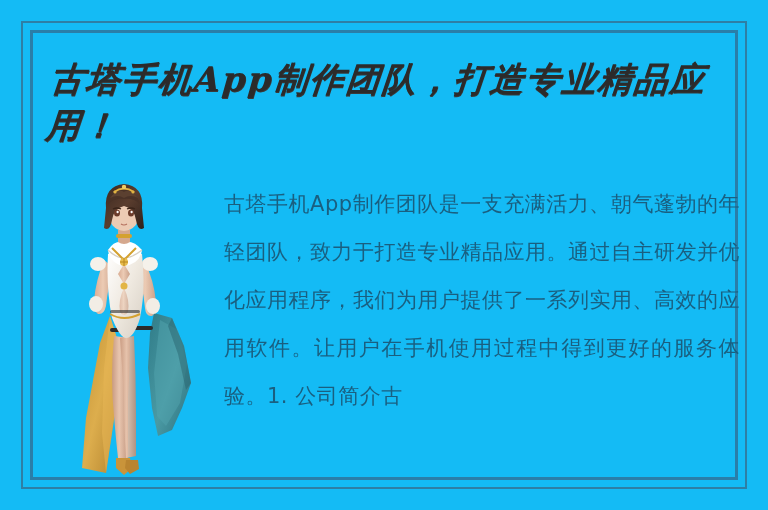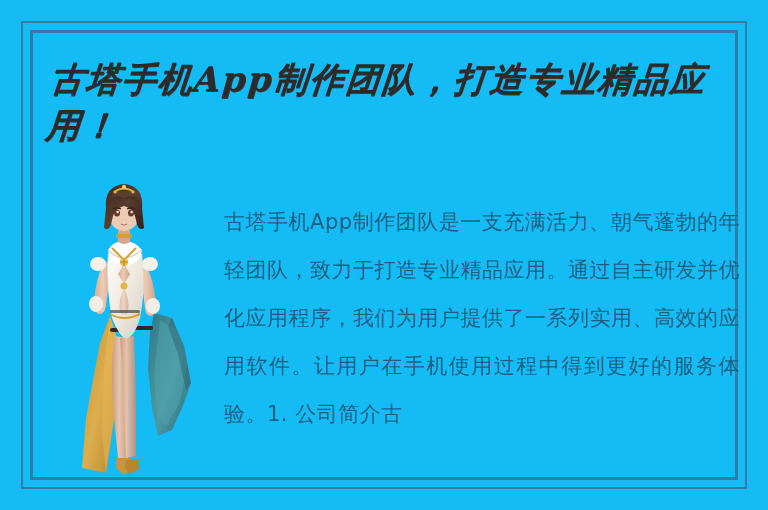--- a/index.html
+++ b/index.html
@@ -59,21 +59,21 @@
     letter-spacing: 2px;
     white-space: pre-wrap;
     text-shadow: 0.5px 0.5px 0 #3a3a3a;
     transform: skewX(-5deg);
   }
 
   
   .body-text {
     position: absolute;
     left: 224px;
-    top: 198px;
+    top: 180px;
     width: 516px;
     font-family: "DejaVu Sans", "Liberation Sans", sans-serif;
     font-size: 21px;
     line-height: 48px;
     color: #1a5f80;
     letter-spacing: 0.5px;
     text-align: justify;
     text-justify: inter-character;
   }
 

